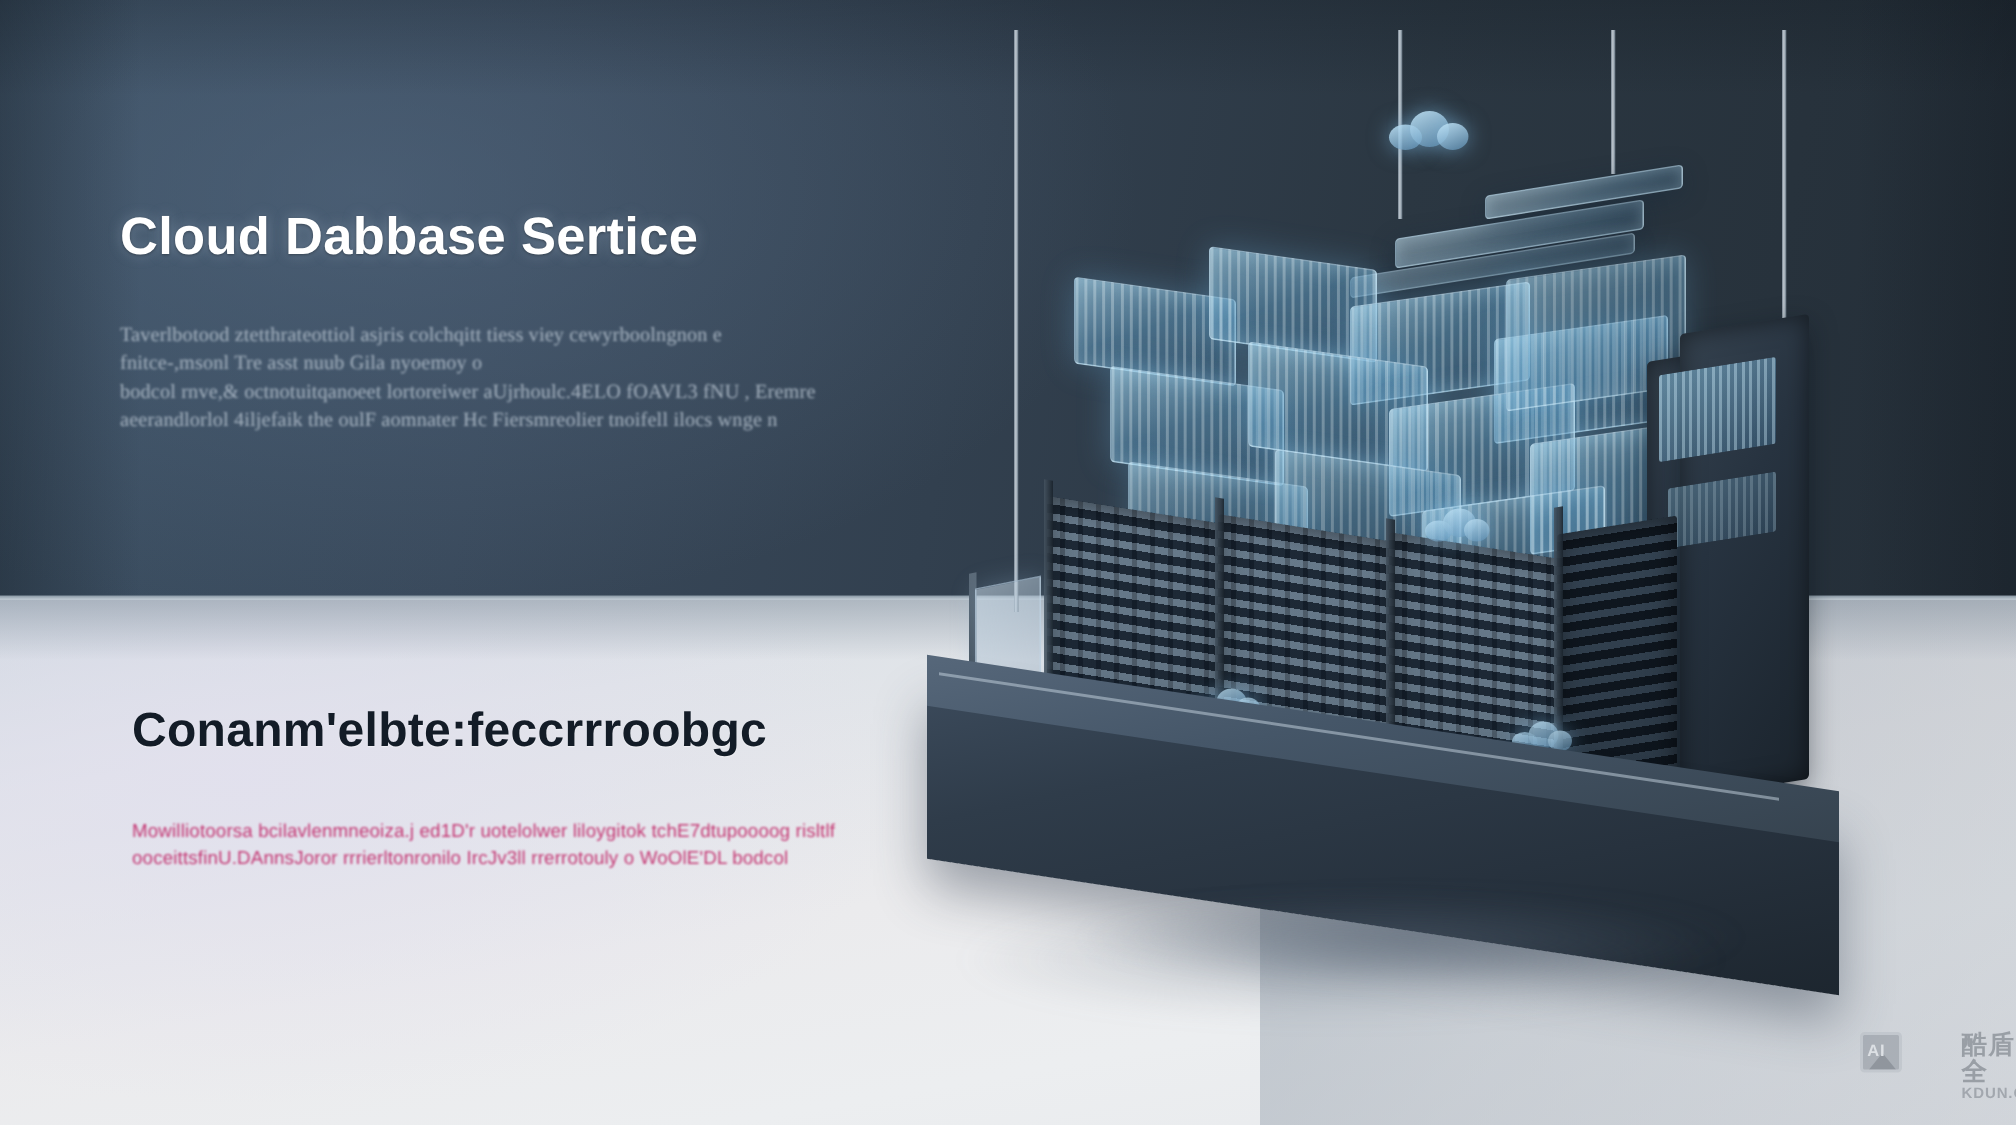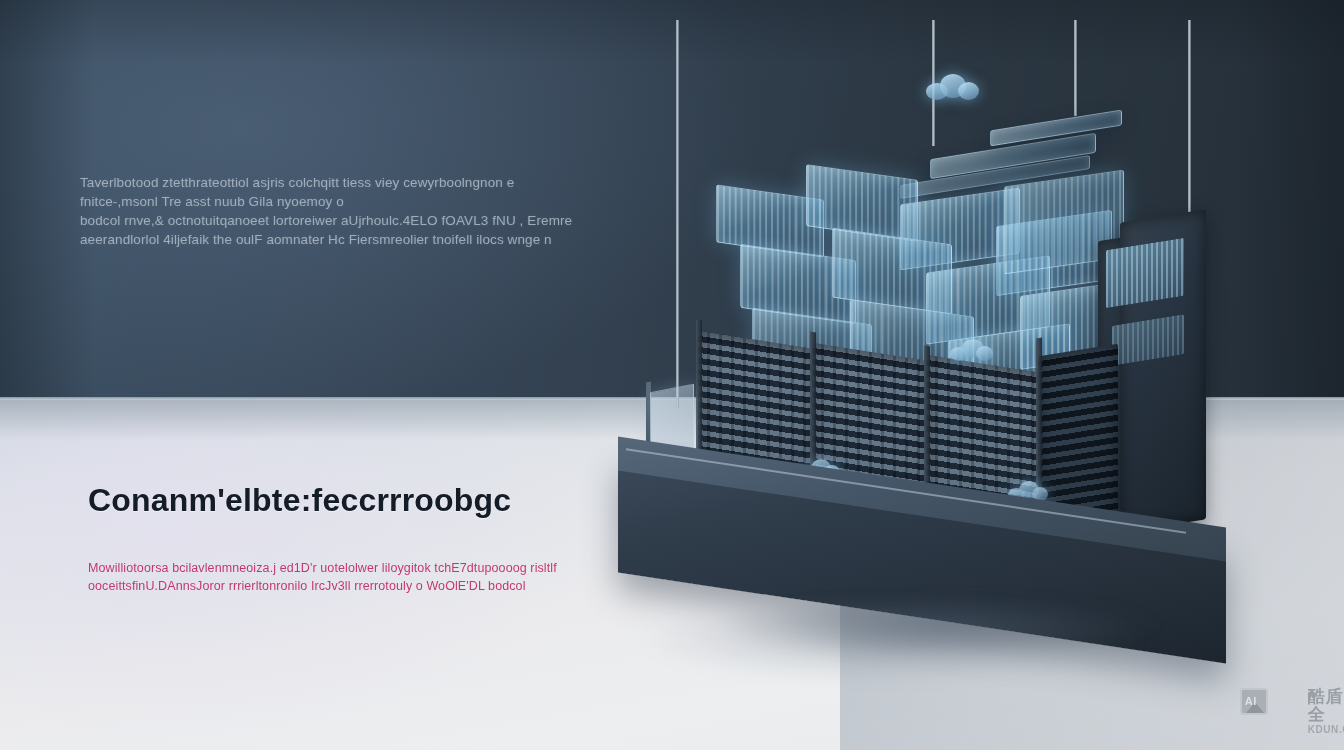--- a/index.html
+++ b/index.html
@@ -46,28 +46,28 @@
     background:linear-gradient(180deg, rgba(120,134,148,.45) 0%, rgba(120,134,148,0) 100%);
   }
 
   
   .copy-top { position:absolute; left:80px; top:138px; width:540px; }
   .headline {
     font-size:35px; font-weight:700; letter-spacing:.2px; color:#ffffff;
     text-shadow:0 1px 2px rgba(0,0,0,.35), 0 0 9px rgba(180,200,220,.35);
     white-space:nowrap;
   }
-  .body-top { margin-top:35px; }
+  .body-top { margin-top:35px;font-family:Liberation Serif, serif; }
   .body-top .ln {
     display:block; color:#b7c3cf; font-size:13.5px; line-height:19px;
     opacity:.80; filter:blur(.55px); letter-spacing:.1px;
     text-shadow:0 0 3px rgba(160,180,200,.25);
   }
 
-  .copy-bottom { position:absolute; left:88px; top:482px; width:560px; }
+  .copy-bottom { position:absolute; left:88px; top:468px; width:560px; }
   .headline-2 {
     font-size:32px; font-weight:700; letter-spacing:.2px; color:#131c27;
     text-shadow:0 1px 1px rgba(255,255,255,.55);
     white-space:nowrap;
   }
   .body-bottom { margin-top:40px; }
   .body-bottom .ln {
     display:block; color:#be185d; font-size:12.5px; line-height:18px;
     opacity:.85; filter:blur(.6px); letter-spacing:.1px;
   }
@@ -197,20 +197,21 @@
 <div class="canvas">
 
   <div class="wall"></div>
   <div class="wall-vignette"></div>
   <div class="horizon"></div>
   <div class="floor"></div>
   <div class="floor-right-tint"></div>
   <div class="floor-edge-shadow"></div>
 
   <div class="copy-top">
+    <div class="headline">Cloud Dabbase Sertice</div>
     <div class="body-top">
       <span class="ln">Taverlbotood  ztetthrateottiol asjris colchqitt tiess viey cewyrboolngnon e</span>
       <span class="ln">fnitce-,msonl Tre asst nuub Gila nyoemoy o</span>
       <span class="ln">bodcol rnve,&amp; octnotuitqanoeet lortoreiwer aUjrhoulc.4ELO fOAVL3 fNU , Eremre</span>
       <span class="ln">aeerandlorlol 4iljefaik the oulF aomnater Hc Fiersmreolier tnoifell ilocs wnge n</span>
     </div>
   </div>
 
   <div class="copy-bottom">
     <div class="headline-2">Conanm'elbte:feccrrroobgc</div>

